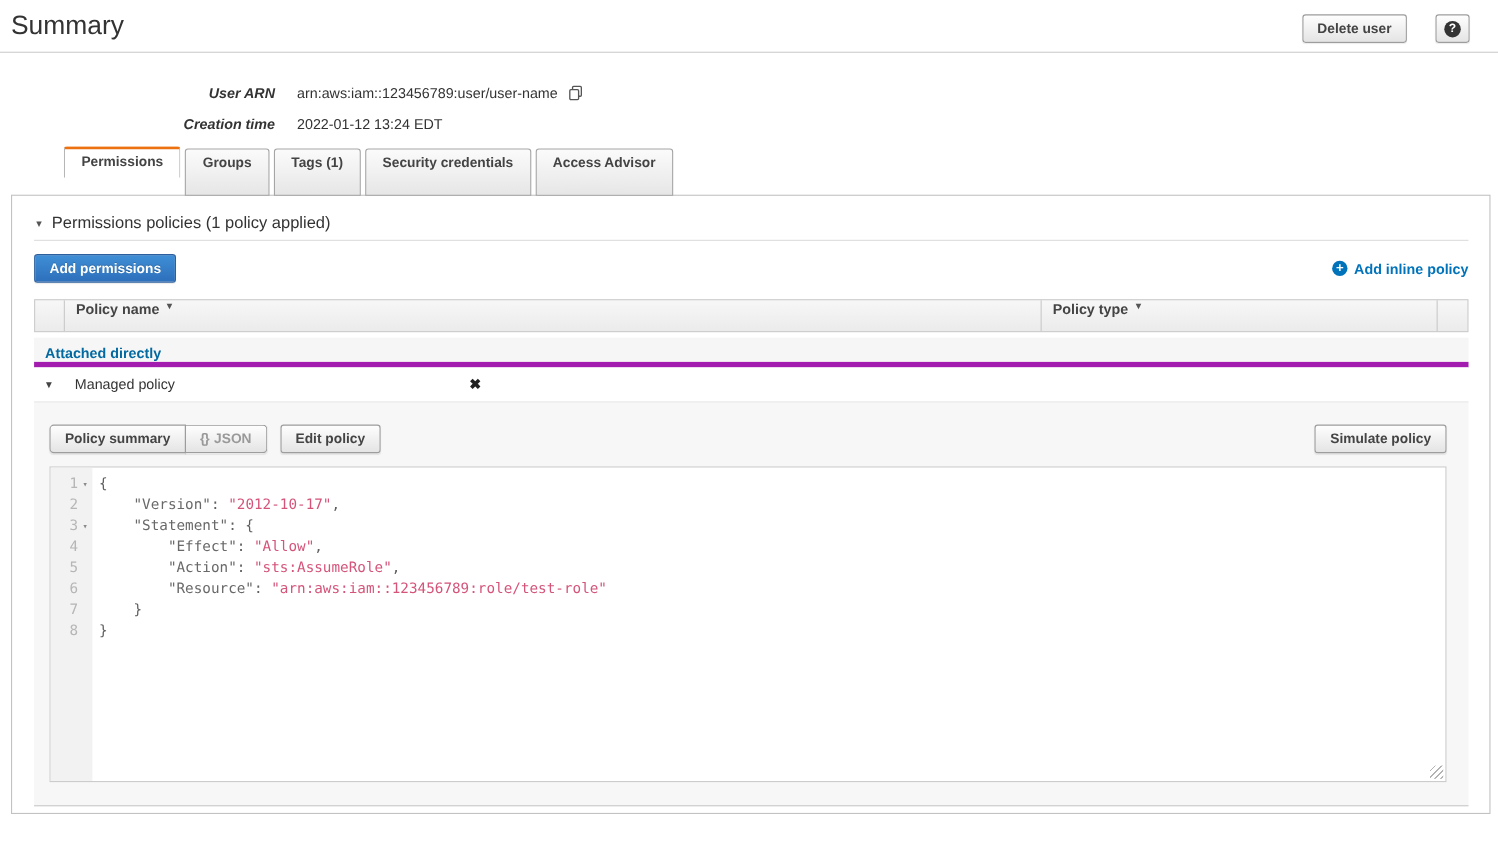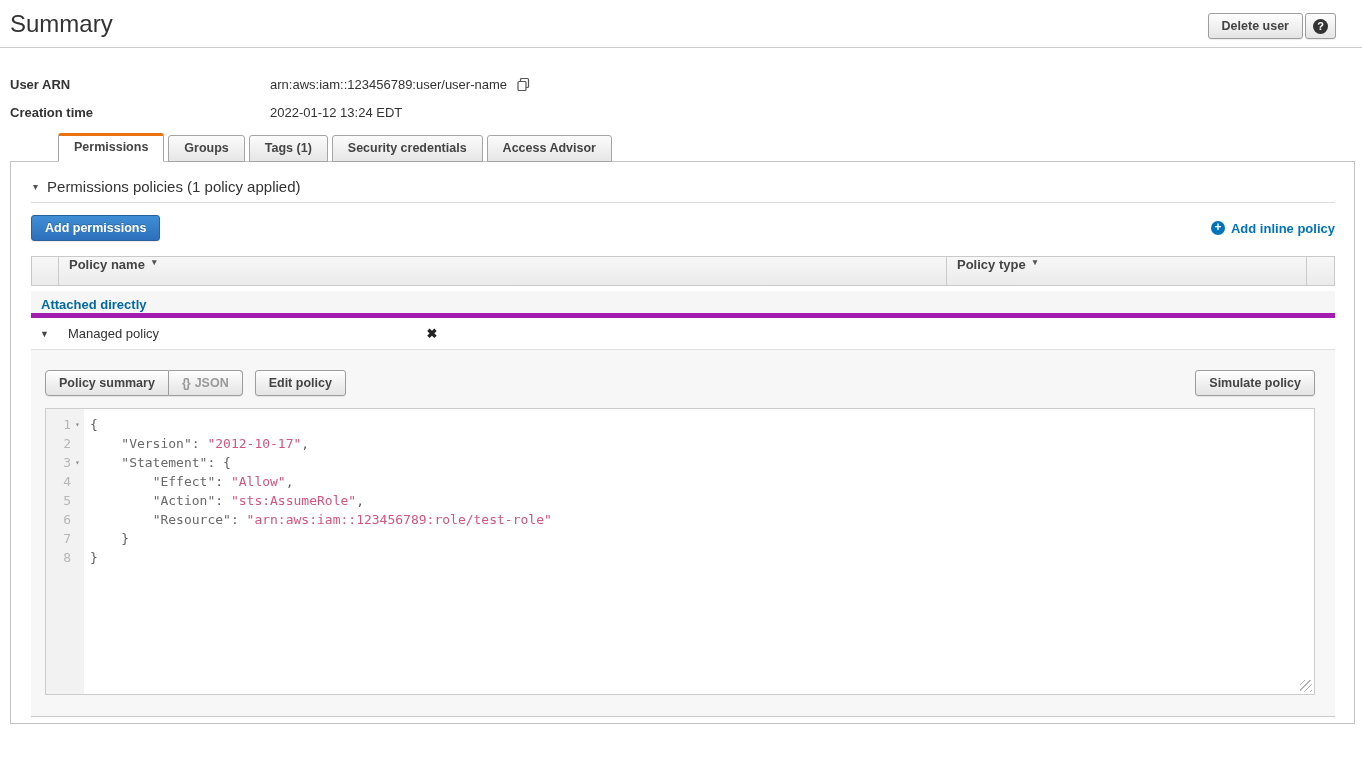--- a/index.html
+++ b/index.html
@@ -6,47 +6,47 @@
   html,body { margin:0; padding:0; }
   body {
     width:1362px; height:766px; overflow:hidden;
     background:#fff; color:#333;
     font-family:"Liberation Sans", sans-serif; font-size:13px;
   }
 
   
   .hdr { display:flex; align-items:flex-start; padding:10px 26px 8px 10px; border-bottom:1px solid #ccc; }
   .hdr h1 { flex:1; margin:0; font-size:24px; font-weight:500; color:#333; line-height:28px; }
-  .hdr-btns { display:flex; gap:2px; margin-top:3px; }
+  .hdr-btns { display:flex; gap:26px; margin-top:3px; }
 
   .btn {
     display:inline-flex; align-items:center; justify-content:center;
     height:26px; padding:0 13px;
     background:linear-gradient(#fefefe,#e4e4e4);
     border:1px solid #9d9d9d; border-radius:3px;
     font-weight:bold; font-size:12.5px; color:#444;
     box-shadow:0 1px 1px rgba(0,0,0,.08); cursor:pointer; white-space:nowrap;
   }
   .btn-help { padding:0 7px; }
   .help-circle {
     width:15px; height:15px; border-radius:50%; background:#333; color:#fff;
     font-size:11px; line-height:15px; text-align:center; font-weight:bold;
   }
 
   
   .meta { margin:22px 0 0 10px; }
   .meta-row { display:flex; align-items:center; height:28px; }
-  .meta-label { width:240px; font-weight:bold; }
+  .meta-label { width:240px; text-align:right; font-weight:bold;font-style:italic; }
   .meta-value { margin-left:20px; display:flex; align-items:flex-start; gap:7px; }
   .copy-icon { cursor:pointer; display:inline-flex; margin-left:2px; }
 
   
   .tabs { display:flex; margin:9px 0 -1px 10px; position:relative; z-index:2; }
   .tab {
-    height:27px; line-height:25px; padding:0 15px; margin-right:4px;
+    height:43px; line-height:25px; padding:0 15px; margin-right:4px;
     border:1px solid #a5a5a5; border-radius:3px 3px 0 0;
     background:linear-gradient(#fbfbfb,#e6e6e6);
     font-weight:bold; font-size:12.5px; color:#444; cursor:pointer;
   }
   .tab.active {
     height:29px; margin-top:-2px; line-height:23px;
     background:#fff; border-top:3px solid #ec7211; border-bottom:1px solid #fff;margin-left:48px;
   }
 
   

